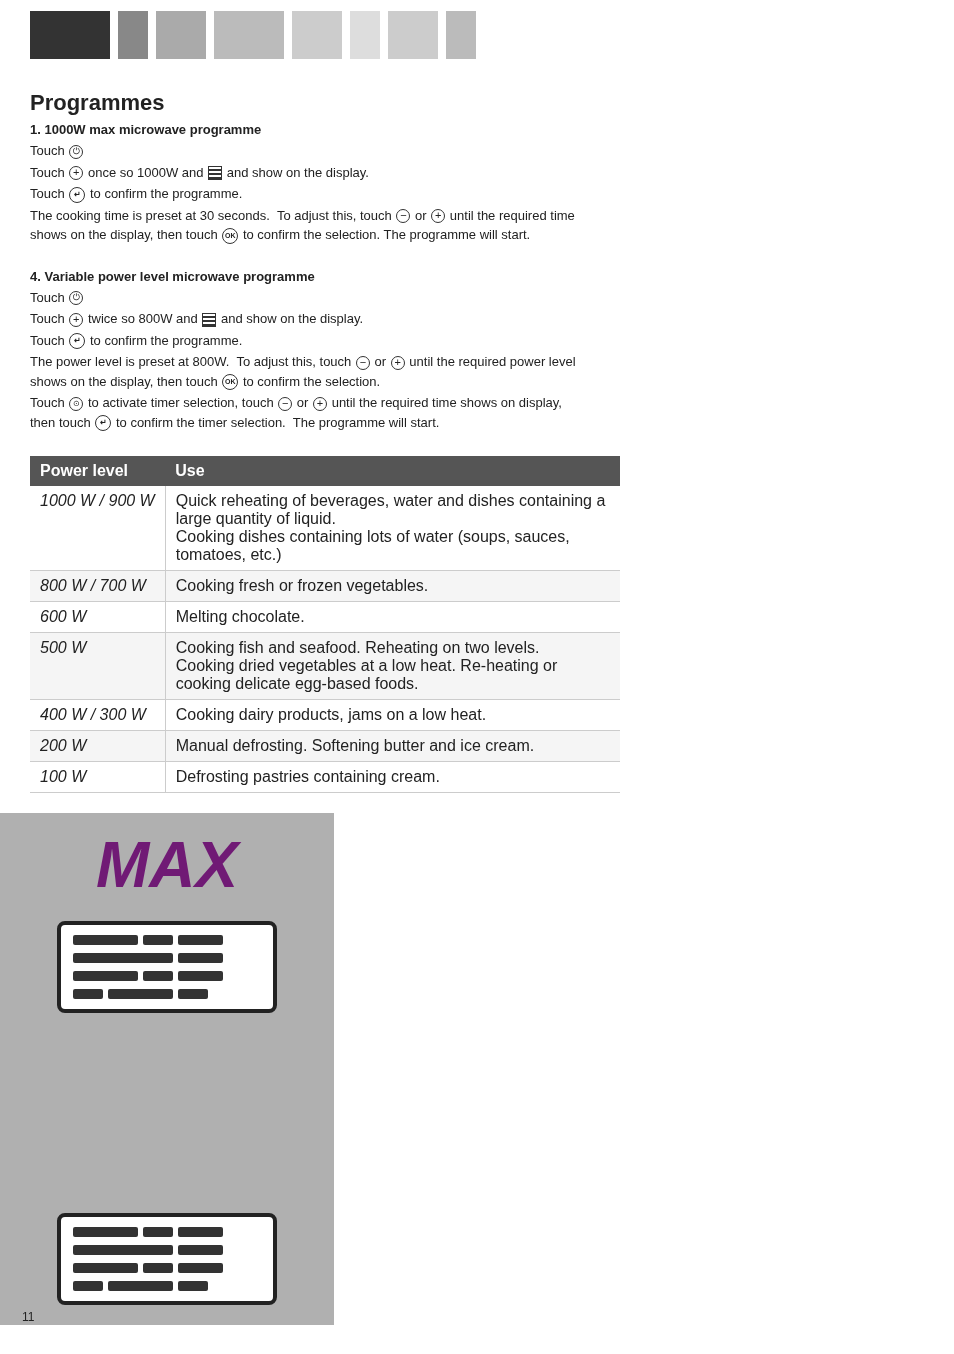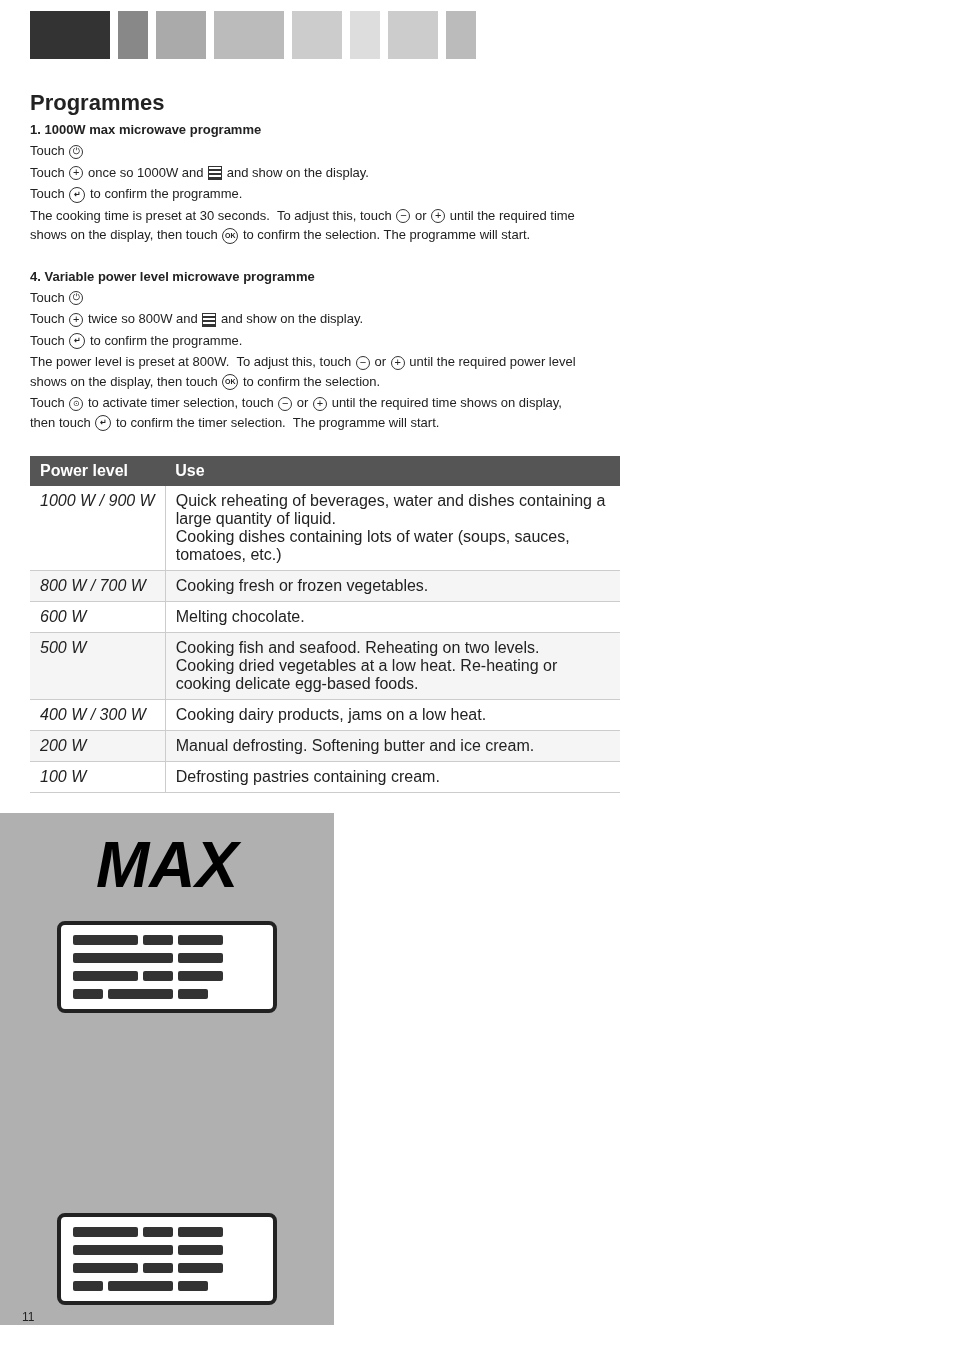--- a/index.html
+++ b/index.html
@@ -84,21 +84,21 @@
     .section-block p {
       margin-bottom: 2px;
       line-height: 1.5;
     }
 
     
     .max-label {
       font-size: 64px;
       font-weight: bold;
       font-style: italic;
-      color: #000000;
+      color: #701a75;
       line-height: 1;
       text-align: center;
       margin-bottom: 4px;
     }
 
     
     .display-panel {
       width: 220px;
       background: #fff;
       border: 4px solid #222;

